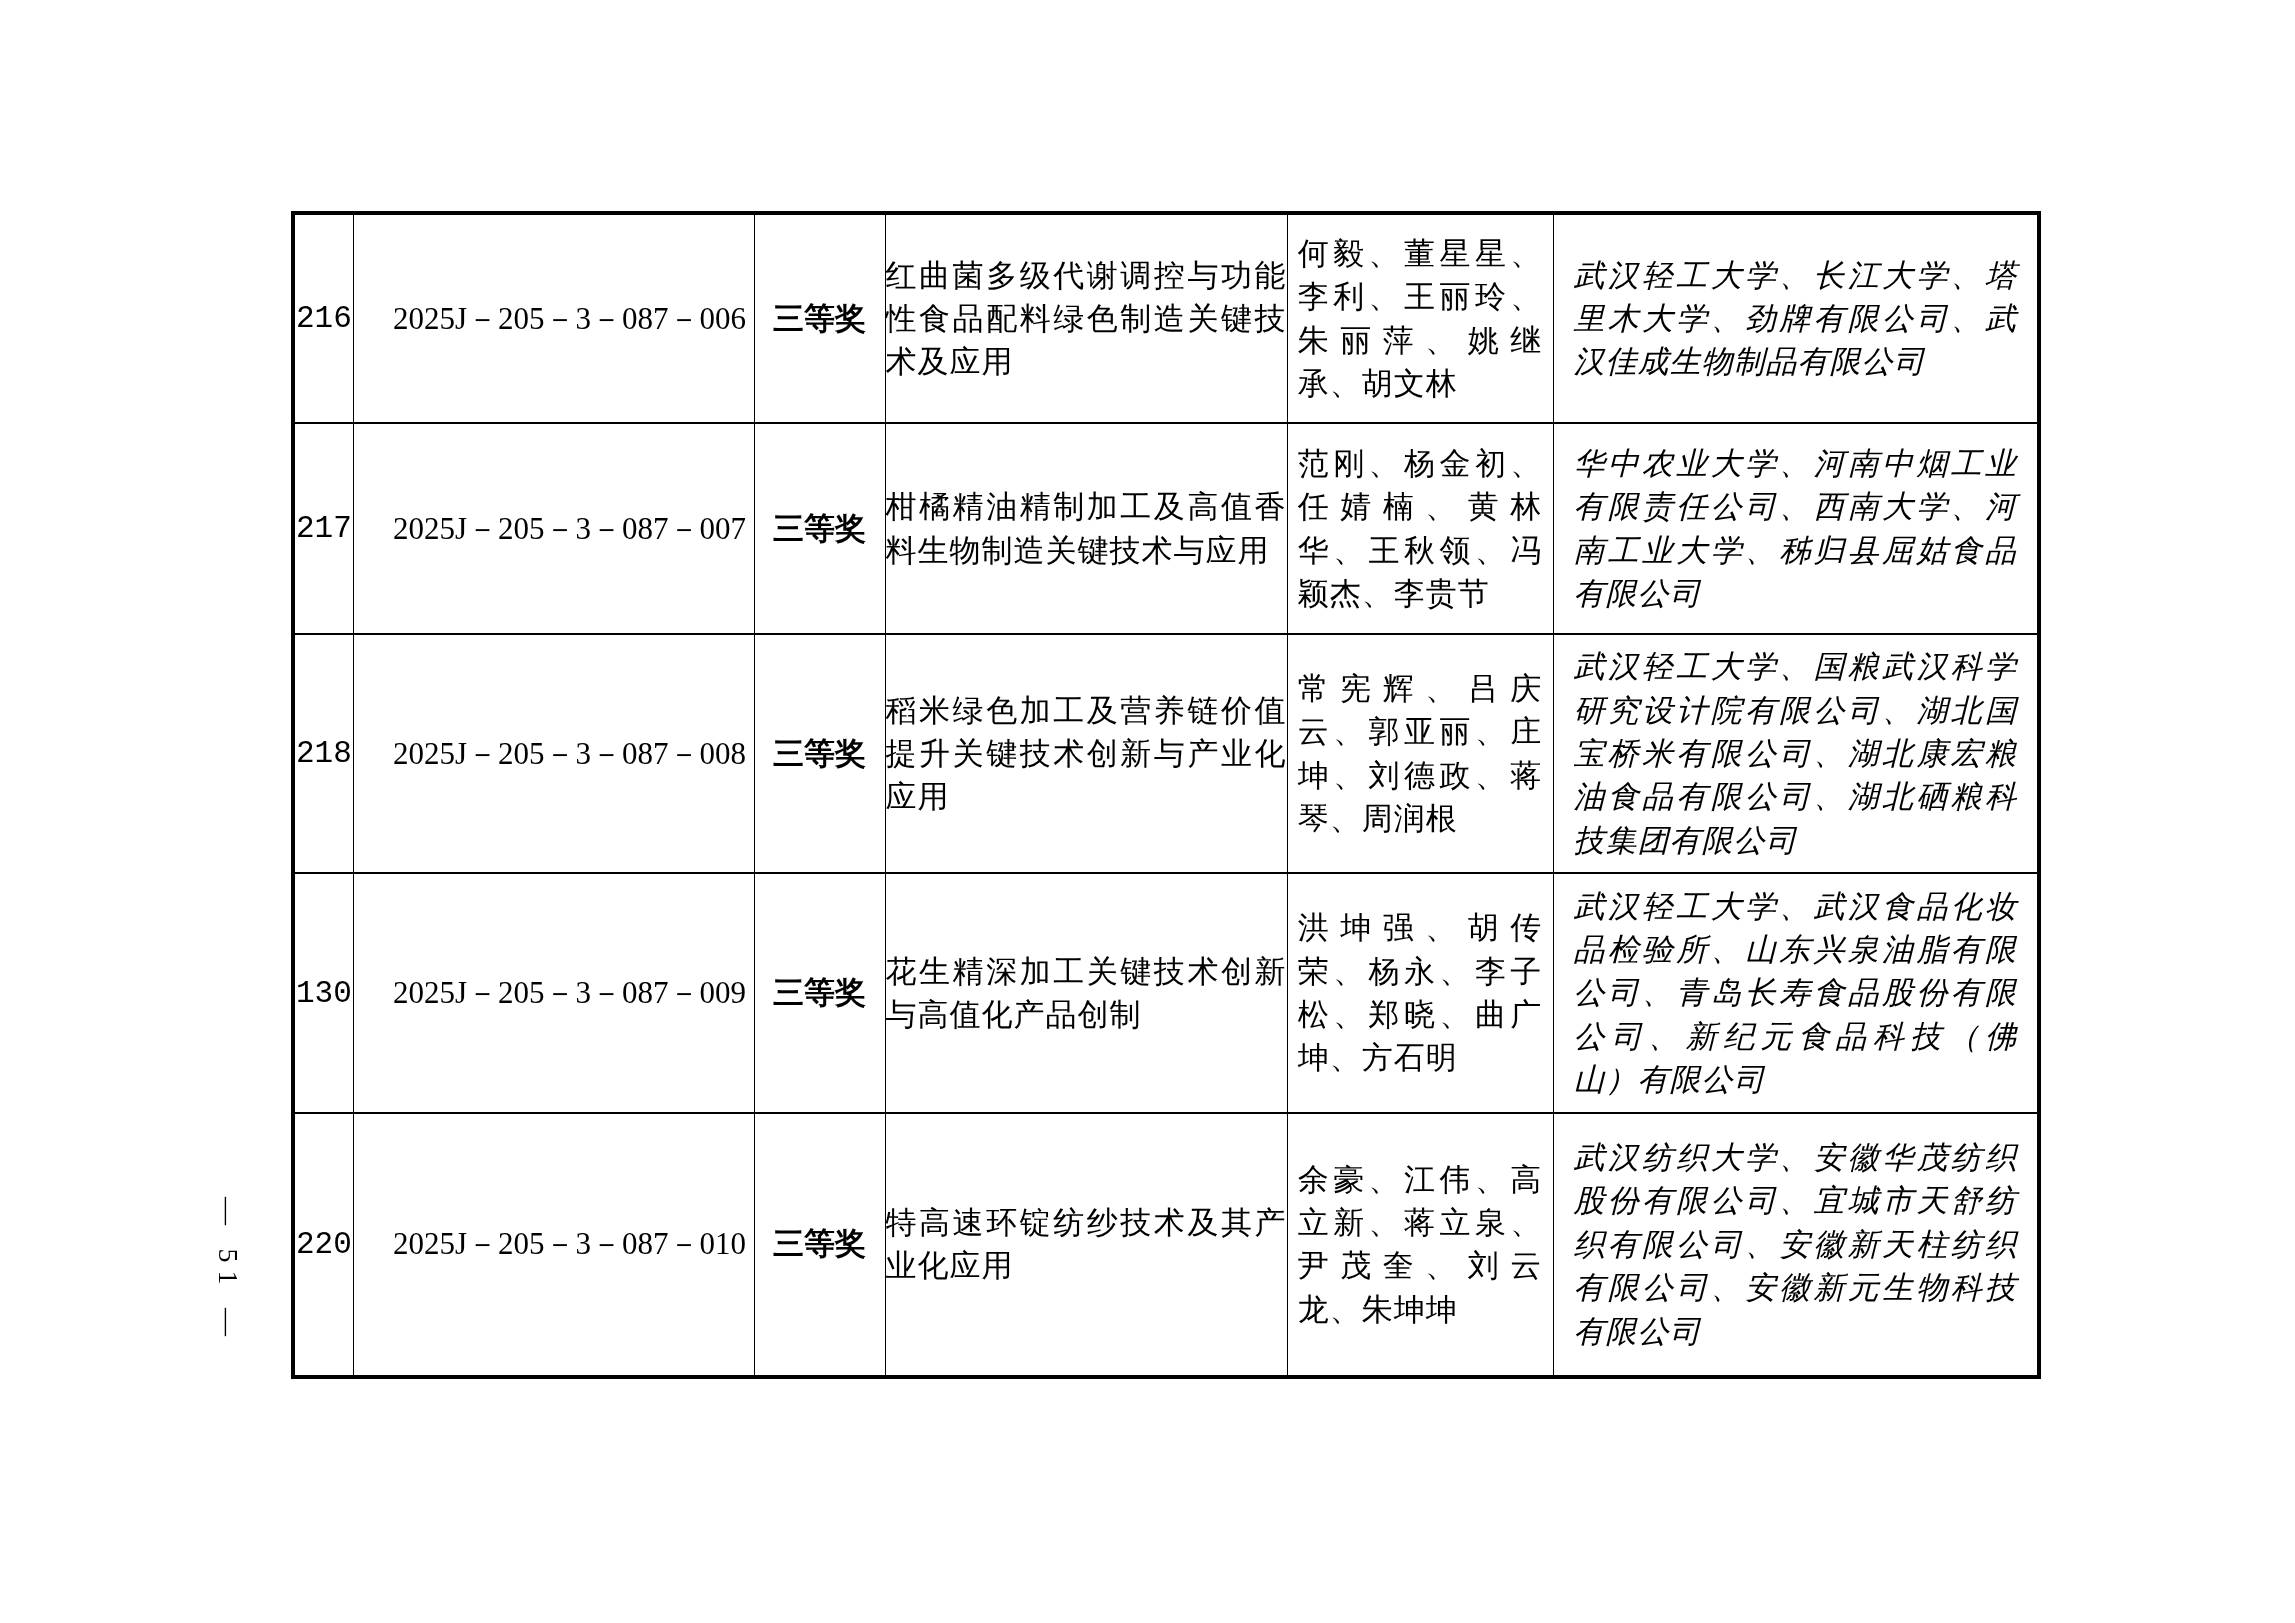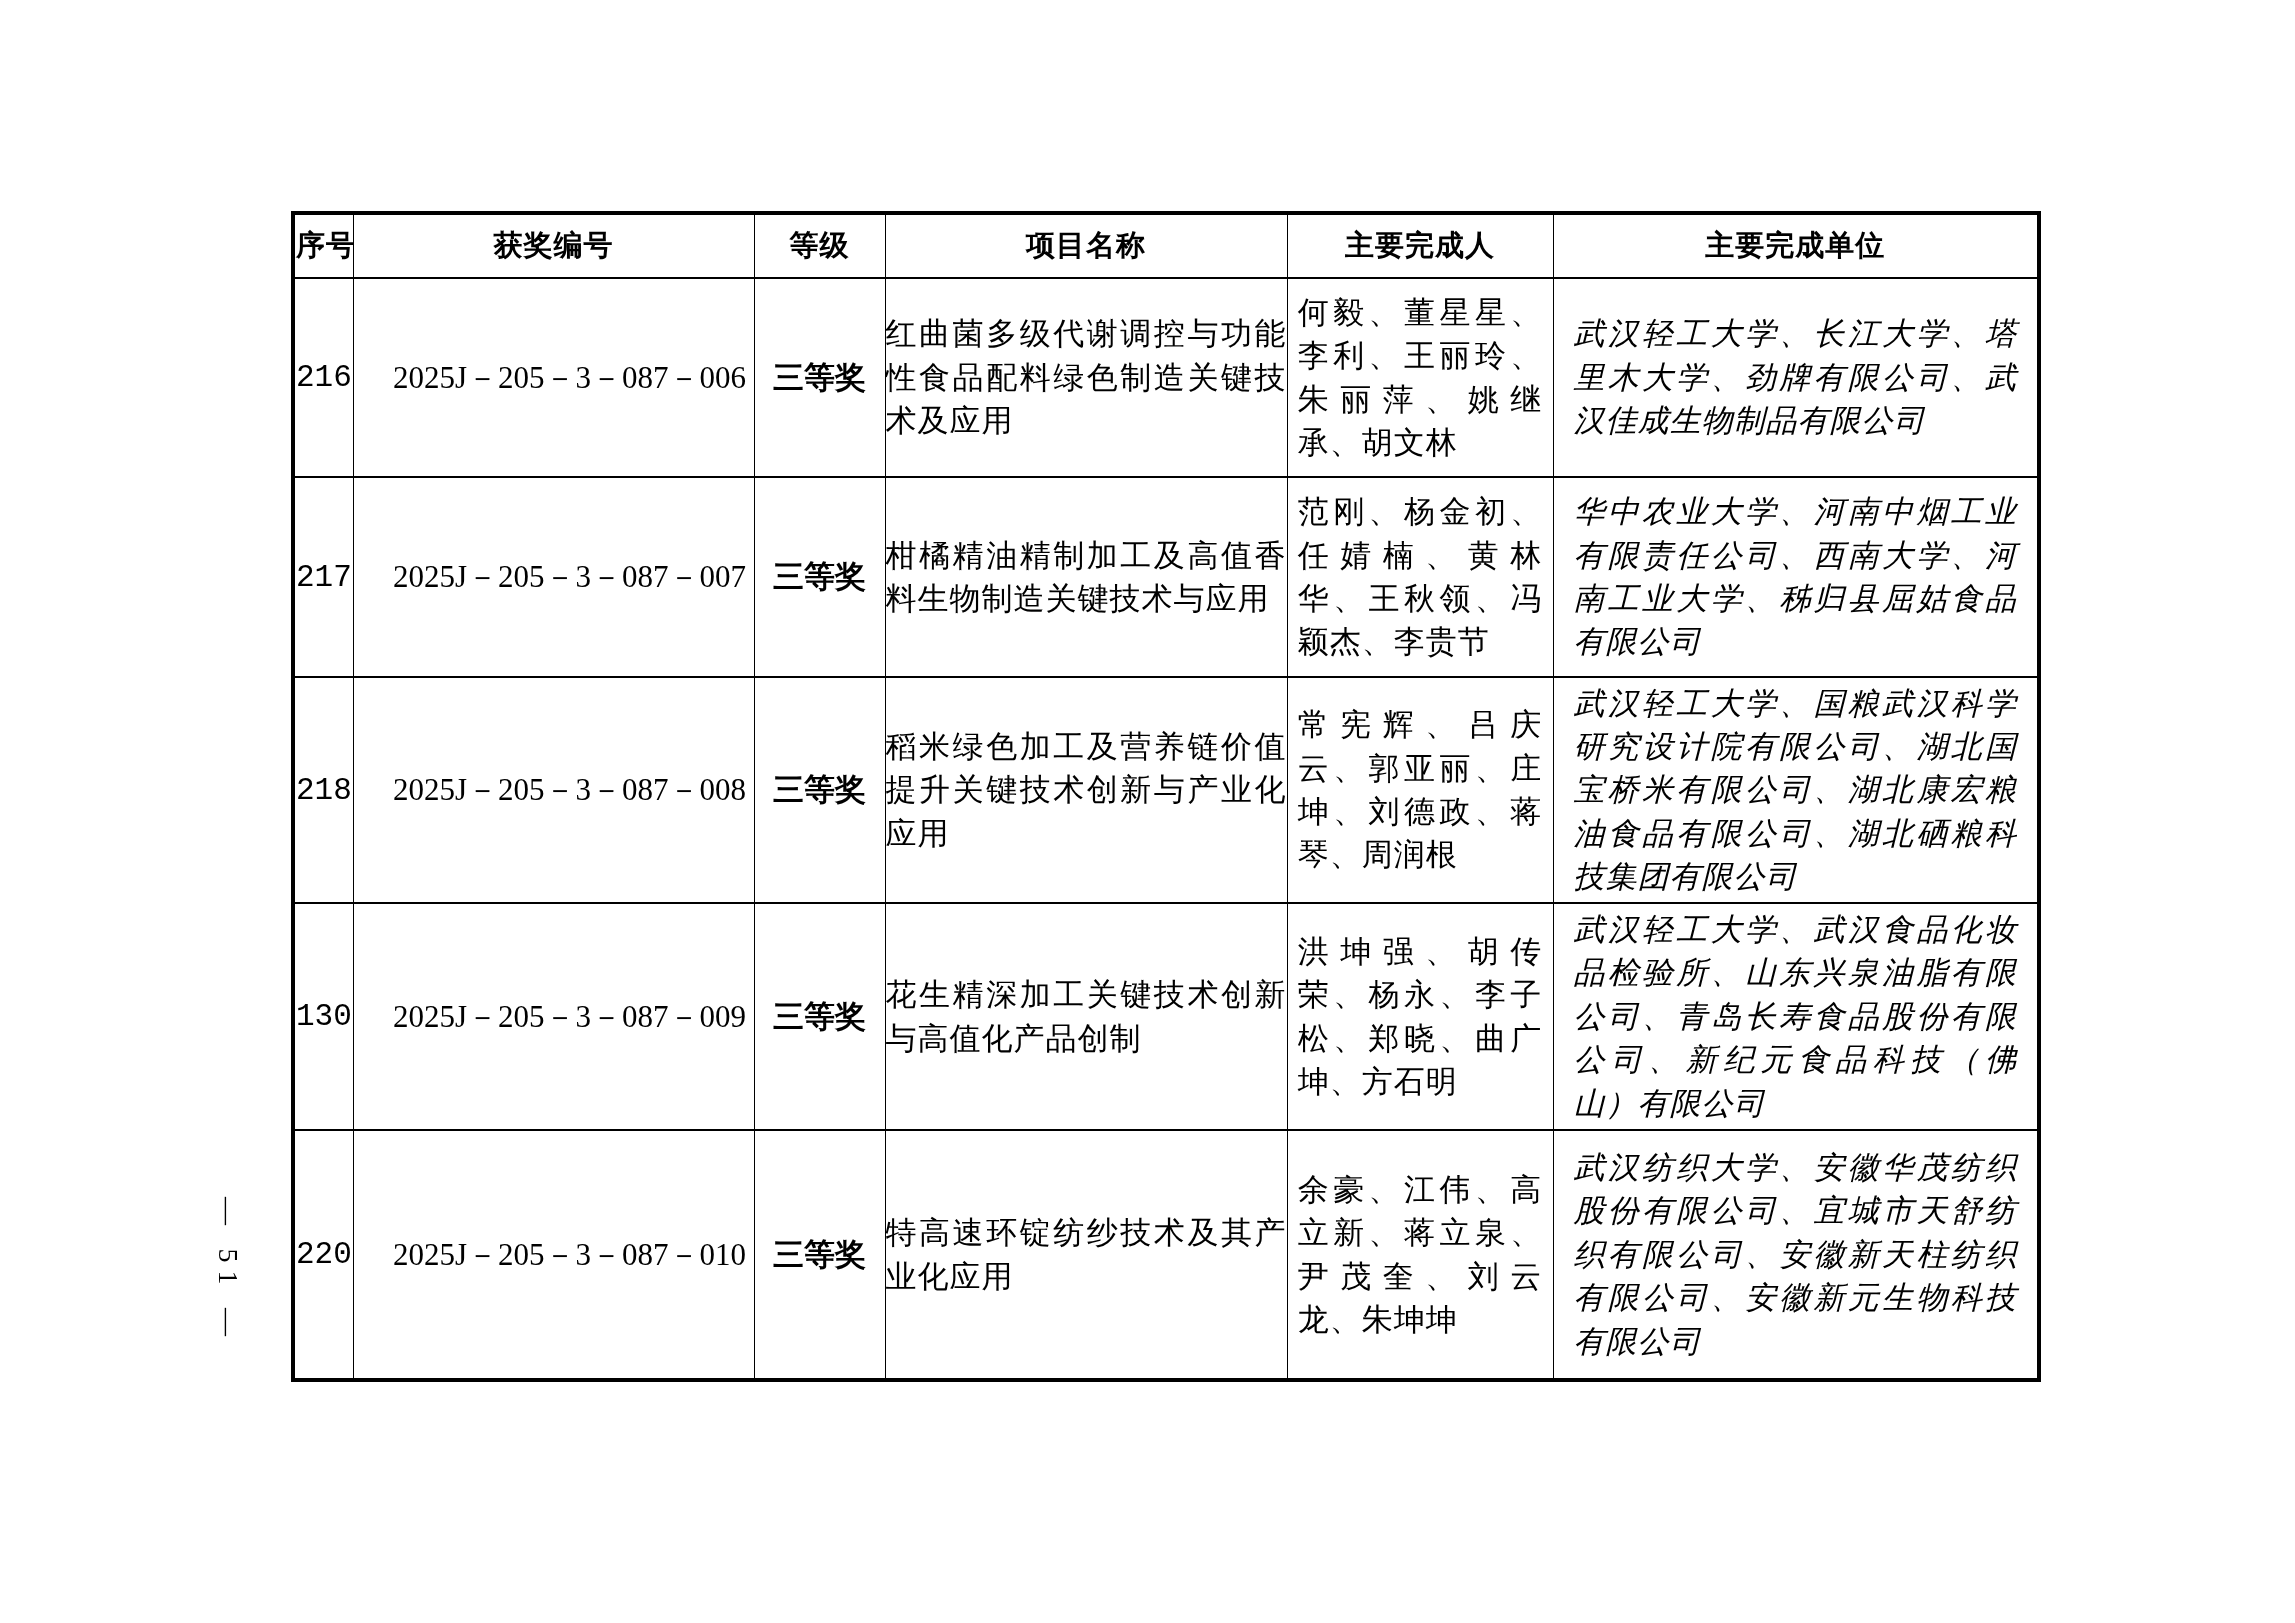--- a/index.html
+++ b/index.html
@@ -79,28 +79,20 @@
   <table class="award-table">
     <colgroup>
       <col style="width:60px">
       <col style="width:401px">
       <col style="width:131px">
       <col style="width:402px">
       <col style="width:266px">
       <col style="width:486px">
     </colgroup>
     <tbody>
-      <tr class="h-head">
-        <th>序号</th>
-        <th>获奖编号</th>
-        <th>等级</th>
-        <th>项目名称</th>
-        <th>主要完成人</th>
-        <th>主要完成单位</th>
-      </tr>
 
       <tr class="h-r1">
         <td class="c-no">216</td>
         <td class="c-id">2025J－205－3－087－006</td>
         <td class="c-grade">三等奖</td>
         <td class="c-project">红曲菌多级代谢调控与功能性食品配料绿色制造关键技术及应用</td>
         <td class="c-people">何毅、董星星、李利、王丽玲、朱丽萍、姚继承、胡文林</td>
         <td class="c-orgs">武汉轻工大学、长江大学、塔里木大学、劲牌有限公司、武汉佳成生物制品有限公司</td>
       </tr>
 

